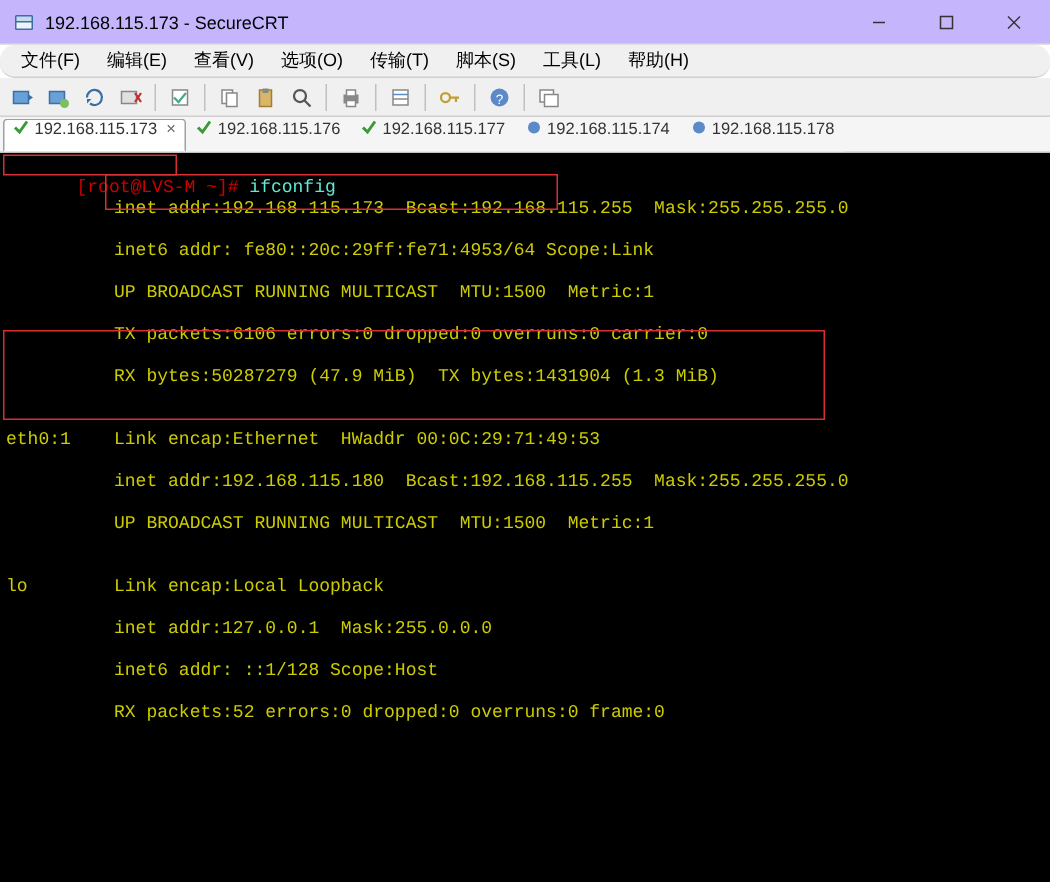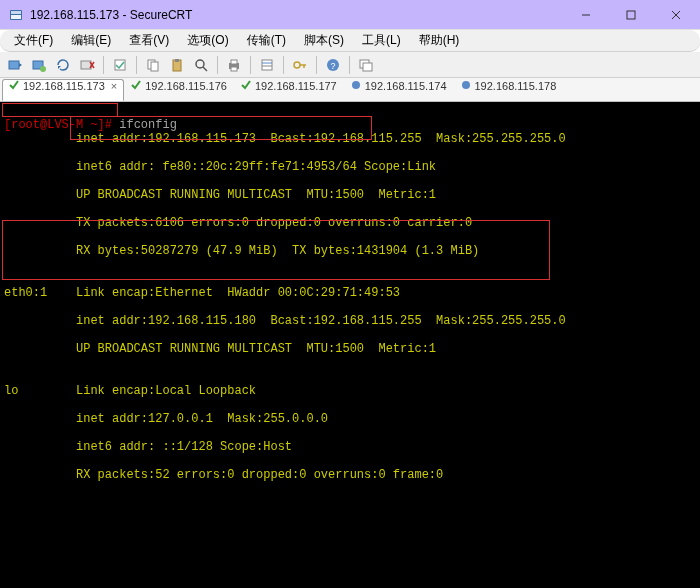--- a/index.html
+++ b/index.html
@@ -15,22 +15,22 @@
     .toolbar .tbtn { width: 22px; height: 22px; display: flex; align-items: center; justify-content: center; border-radius: 2px; }
     .toolbar .sep { width: 1px; height: 18px; background: #c0c0c0; margin: 0 3px; }
     .tbtn svg { width: 16px; height: 16px; }
     .tabbar { display: flex; height: 24px; align-items: center; background: #f5f5f5; border-bottom: 1px solid #c0c0c0; padding: 0 2px; gap: 0; }
     .tab { display: flex; align-items: flex-start; height: 22px; padding: 0 6px; background: #f5f5f5; border: 1px solid transparent; font-size: 11px; color: #333; gap: 4px; }
     .tab.active { background: #fff; border: 1px solid #a0a0a0; border-bottom: 1px solid #fff; border-radius: 3px 3px 0 0; }
     .tab .led { width: 10px; height: 10px; display: flex; align-items: center; justify-content: center; }
     .tab .close { font-size: 11px; color: #666; margin-left: 2px; }
     .terminal { position: relative; width: 100%; height: 486px; background: #000; color: #cccc00; font-family: "Courier New", Consolas, monospace; font-size: 12px; line-height: 14px; padding: 2px 4px; white-space: pre; overflow: hidden; }
     .terminal .line { color: #cccc00; }
-    .prompt { color: #cc0000; }
-    .cmd { color: #a3a3a3; }
+    .prompt { color: #cc0000; margin-left: 47px; }
+    .cmd { color: #5eead4; }
     .redbox { position: absolute; border: 1px solid #d83030; }
   </style>
 </head>
 <body>
 
 <div class="titlebar">
   <span class="appicon">
     <svg viewBox="0 0 16 16">
         <rect x="2" y="3" width="12" height="10" rx="1" fill="#3a6ea5"></rect>
         <rect x="3" y="4" width="10" height="3" fill="#c8d8ee"></rect>

